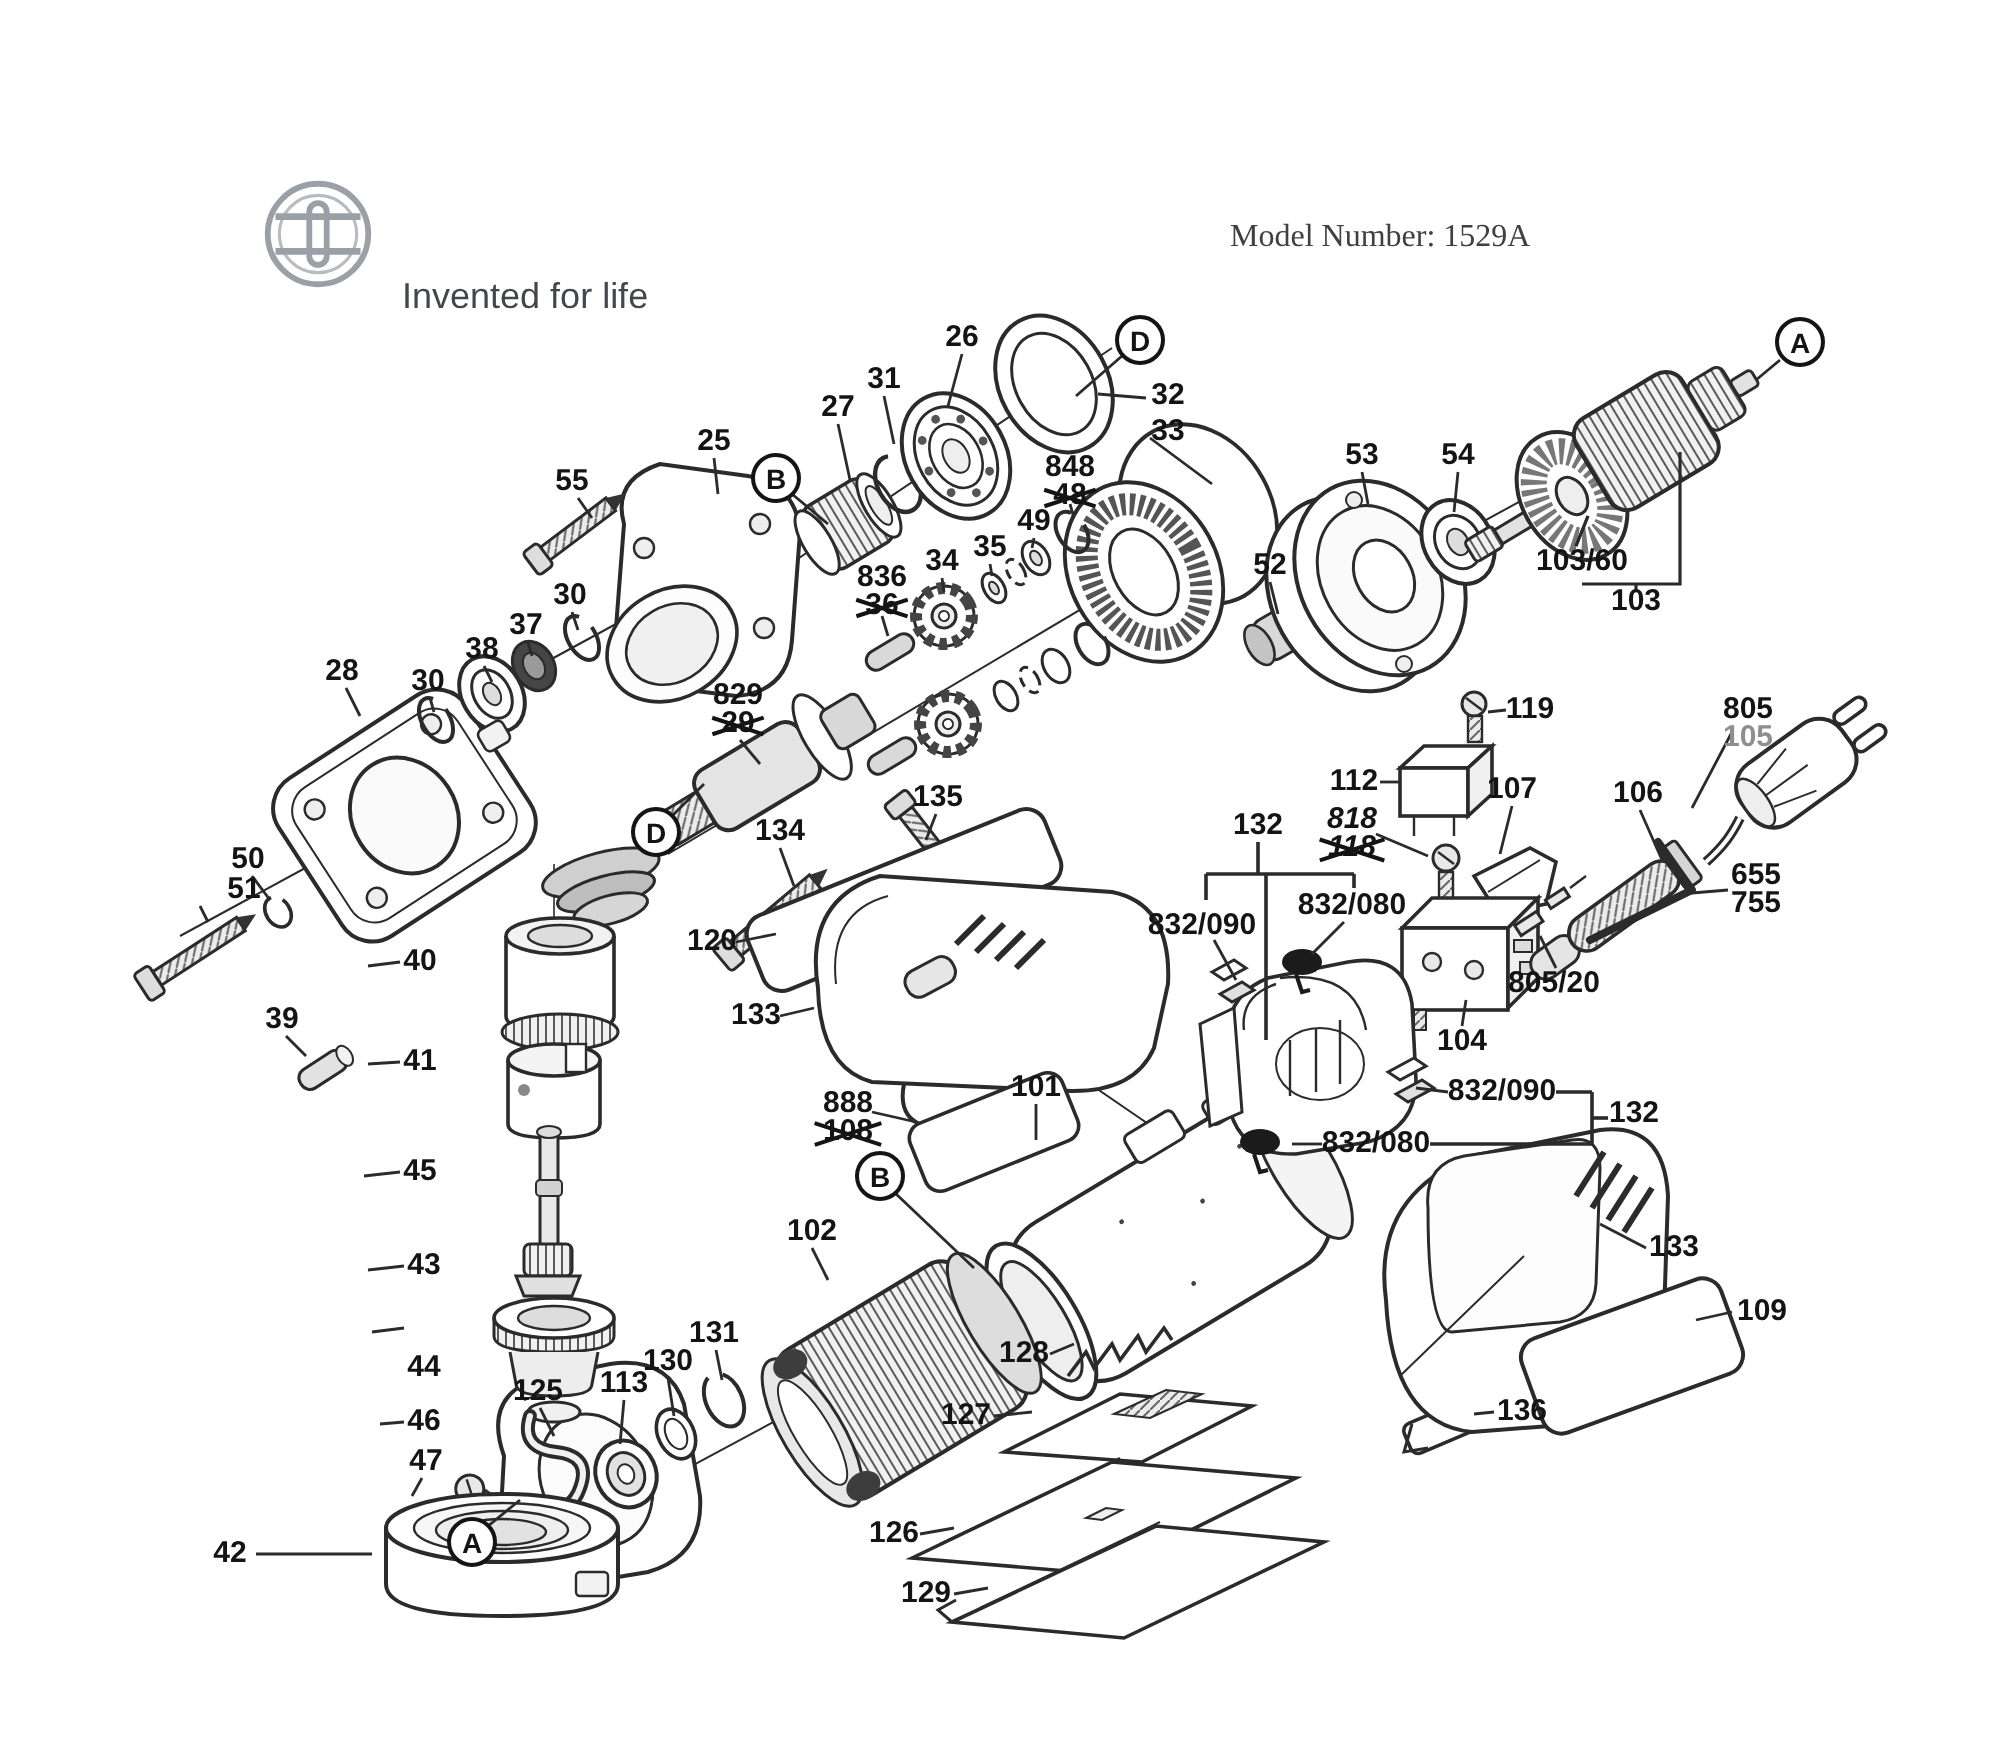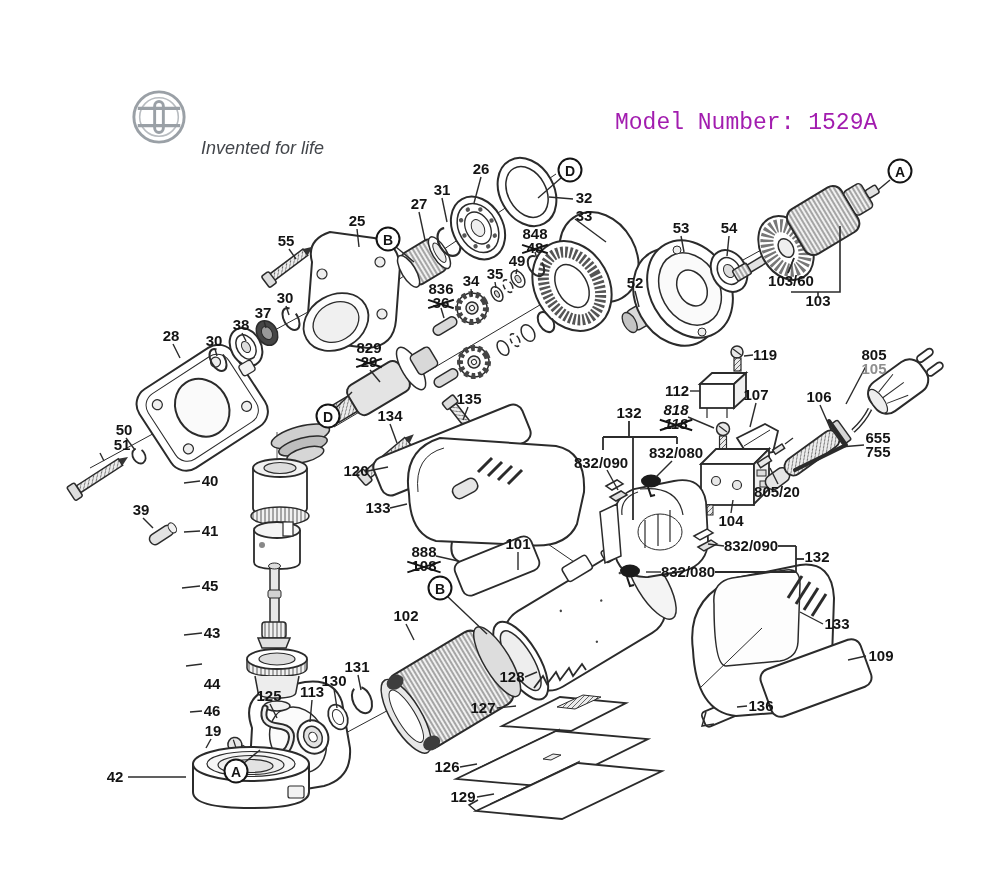--- a/index.html
+++ b/index.html
@@ -4,23 +4,23 @@
 <title>Parts Diagram</title>
 <style>
   html,body{margin:0;padding:0;background:#fff;}
   #stage{position:relative;width:1000px;height:877px;background:#fff;overflow:hidden;
          font-family:"Liberation Sans",sans-serif;}
   #drawing{position:absolute;left:0;top:0;z-index:1;}
   
   .logo-mark{position:absolute;left:130px;top:88px;width:58px;height:58px;z-index:3;}
   .bosch-brand{position:absolute;left:200px;top:92px;font-size:38px;font-weight:bold;
                letter-spacing:1px;color:var(--brand-red,#e30613);z-index:3;}
-  .bosch-tagline{position:absolute;left:201px;top:138px;font-size:18px;color:#43464b;z-index:3;font-style:italic;}
-  .model-number{position:absolute;left:615px;top:110px;font-family:Liberation Mono, monospace;
-                font-size:23px;color:#a21caf;z-index:3;}
+  .bosch-tagline{position:absolute;left:201px;top:138px;font-size:18px;color:#43464b;z-index:3;}
+  .model-number{position:absolute;left:615px;top:110px;font-family:Liberation Serif, serif;
+                font-size:16px;color:#404040;z-index:3;}
   
   .part-label{position:absolute;transform:translate(-50%,-50%);text-align:center;
               font-weight:bold;font-size:15px;line-height:14px;color:#141414;
               white-space:nowrap;z-index:4;}
   .part-label .ln{display:block;}
   .part-label .crossed{position:relative;display:inline-block;padding:0 2px;}
   .part-label .crossed::before,.part-label .crossed::after{
       content:"";position:absolute;left:-3px;right:-3px;top:50%;height:1.7px;
       background:#141414;}
   .part-label .crossed::before{transform:rotate(18deg);}
@@ -728,21 +728,21 @@
       <div class="part-label" style="left: 447px; top: 767px;">
         <span class="ln"><span>126</span></span>
       </div>
       <div class="part-label" style="left: 463px; top: 797px;">
         <span class="ln"><span>129</span></span>
       </div>
       <div class="part-label" style="left: 115px; top: 777px;">
         <span class="ln"><span>42</span></span>
       </div>
       <div class="part-label" style="left: 213px; top: 731px;">
-        <span class="ln"><span>19</span></span>
+        <span class="ln"><span>47</span></span>
       </div>
       <div class="part-label" style="left: 212px; top: 711px;">
         <span class="ln"><span>46</span></span>
       </div>
       <div class="part-label" style="left: 212px; top: 664px; margin-top: 20px;">
         <span class="ln"><span>44</span></span>
       </div>
       <div class="part-label" style="left: 212px; top: 633px;">
         <span class="ln"><span>43</span></span>
       </div>

